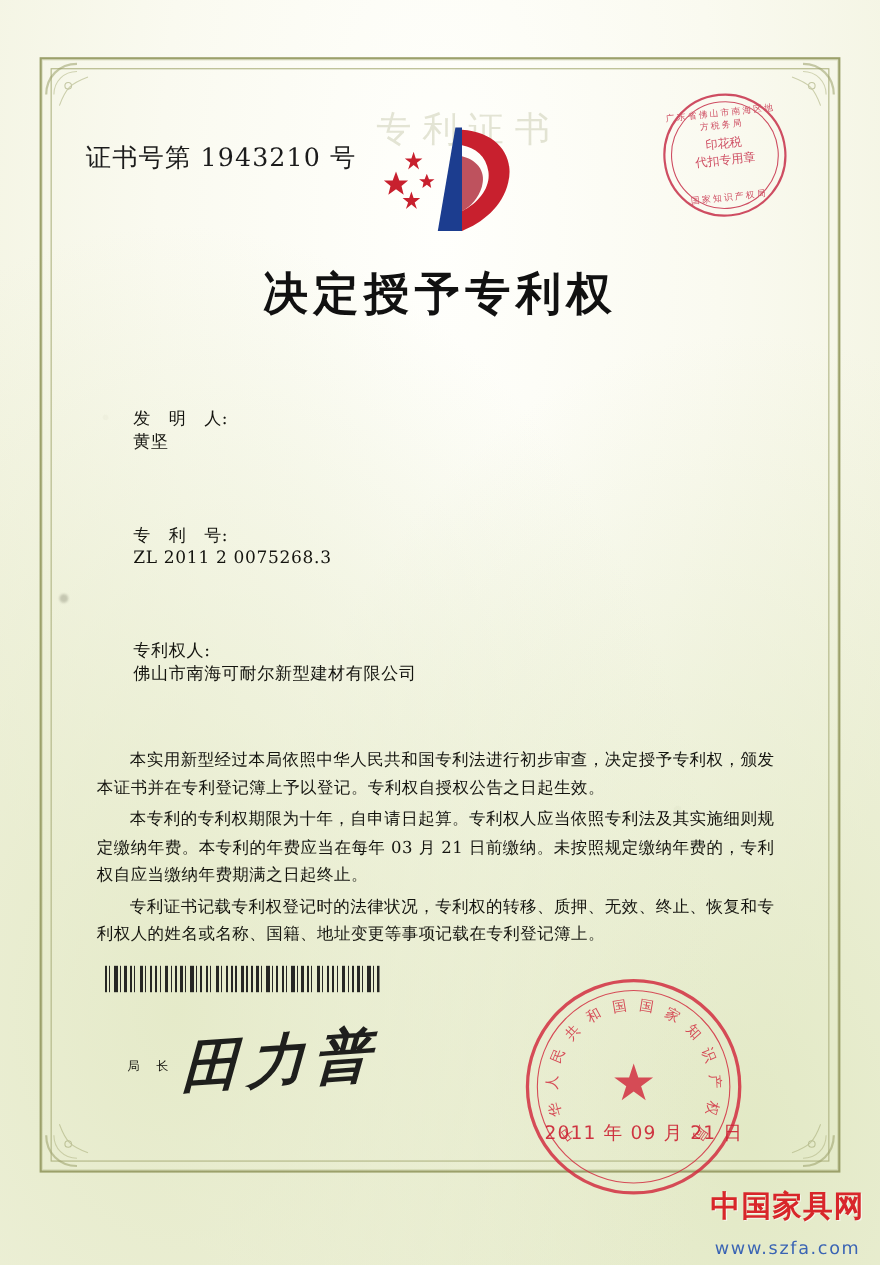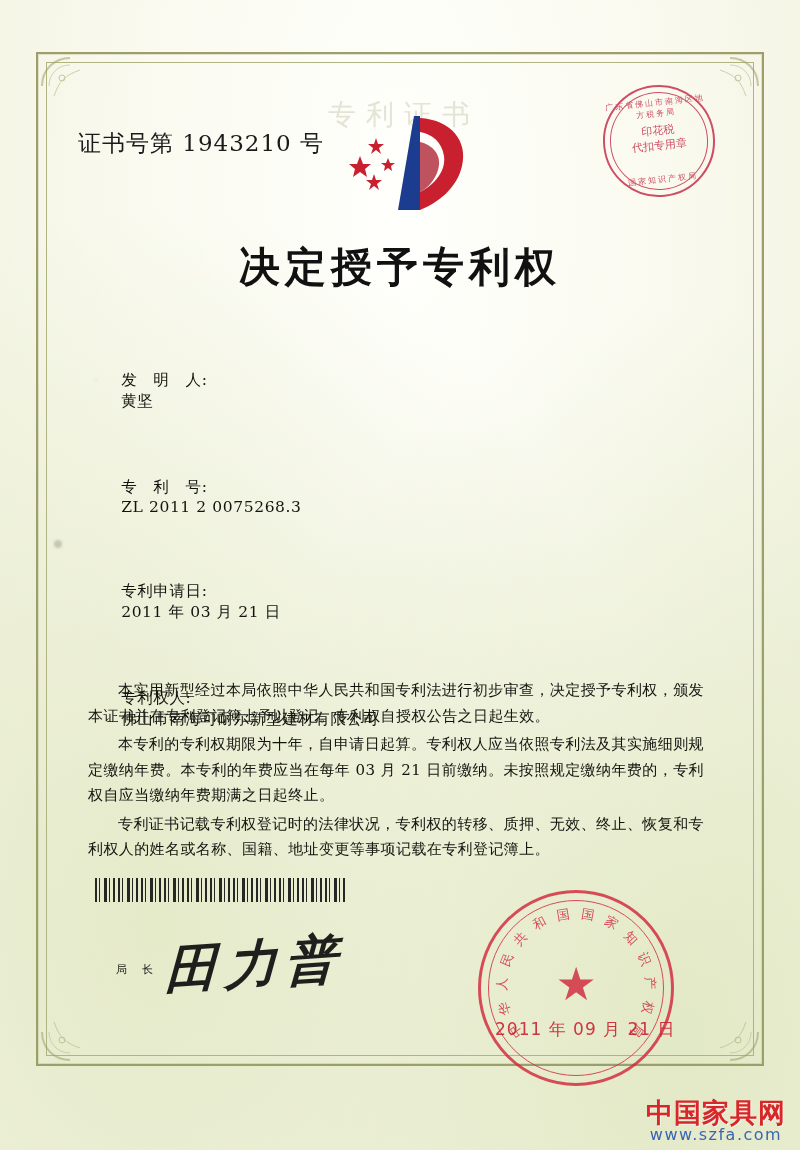--- a/index.html
+++ b/index.html
@@ -66,26 +66,26 @@
   
   .logo {
     position: absolute;
     left: 340px;
     top: 108px;
     width: 140px;
     height: 112px;
   }
   .ghost-text {
     position: absolute;
-    left: 244px;
+    left: 266px;
     top: 96px;
     width: 320px;
     height: 60px;
     color: rgba(170,175,135,0.32);
-    font-size: 28px;
+    font-size: 32px;
     letter-spacing: 10px;
     text-align: center;
     font-family: Liberation Serif, serif;
     user-select: none;
   }
 
   
   .cert-no {
     position: absolute;
     left: 78px;
@@ -300,20 +300,21 @@
     color: #d8262a;
     letter-spacing: 1px;
     font-family: "DejaVu Sans", "Liberation Sans", sans-serif;
     text-shadow: 1px 1px 0 rgba(255,255,255,.6);
   }
   .watermark .wm-sub {
     font-size: 16px;
     color: #3a64b4;
     letter-spacing: 1.5px;
     font-family: "DejaVu Sans", "Liberation Sans", sans-serif;
+    margin-top: 16px;
   }
 
   
   .smudge {
     position: absolute;
     left: 54px;
     top: 540px;
     width: 8px;
     height: 8px;
     background: rgba(120,120,100,.35);
@@ -395,24 +396,20 @@
   <div class="doc-title">决定授予专利权</div>
 
   <div class="fields">
     <div class="field-row">
       <span class="lbl">发　明　人:</span>
       <span class="val">黄坚</span>
     </div>
     <div class="field-row">
       <span class="lbl">专　利　号:</span>
       <span class="val">ZL 2011 2 0075268.3</span>
-    </div>
-    <div class="field-row">
-      <span class="lbl">专利申请日:</span>
-      <span class="val">2011 年 03 月 21 日</span>
     </div>
     <div class="field-row">
       <span class="lbl">专利权人:</span>
       <span class="val">佛山市南海可耐尔新型建材有限公司</span>
     </div>
   </div>
 
   <div class="paras">
     <p>本实用新型经过本局依照中华人民共和国专利法进行初步审查，决定授予专利权，颁发本证书并在专利登记簿上予以登记。专利权自授权公告之日起生效。</p>
     <p>本专利的专利权期限为十年，自申请日起算。专利权人应当依照专利法及其实施细则规定缴纳年费。本专利的年费应当在每年 03 月 21 日前缴纳。未按照规定缴纳年费的，专利权自应当缴纳年费期满之日起终止。</p>

